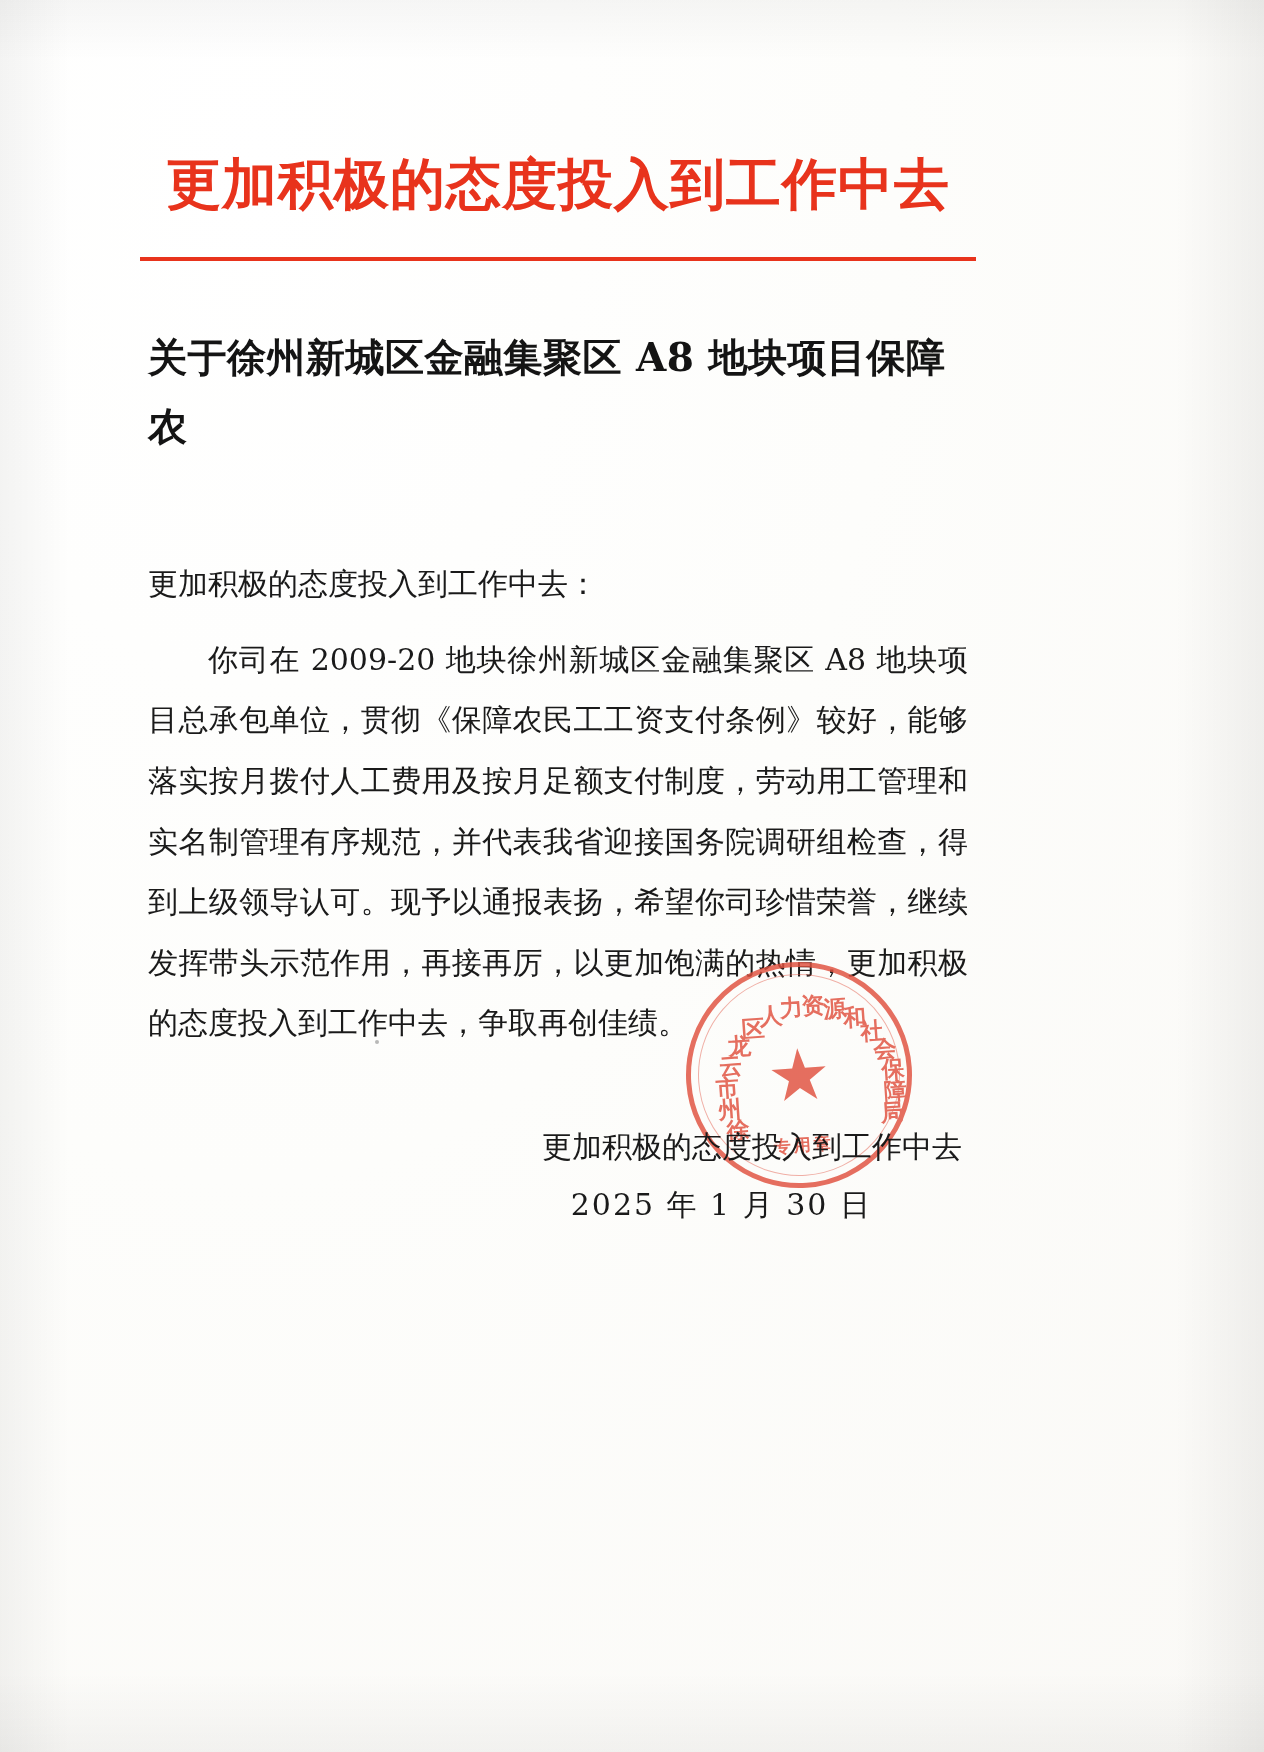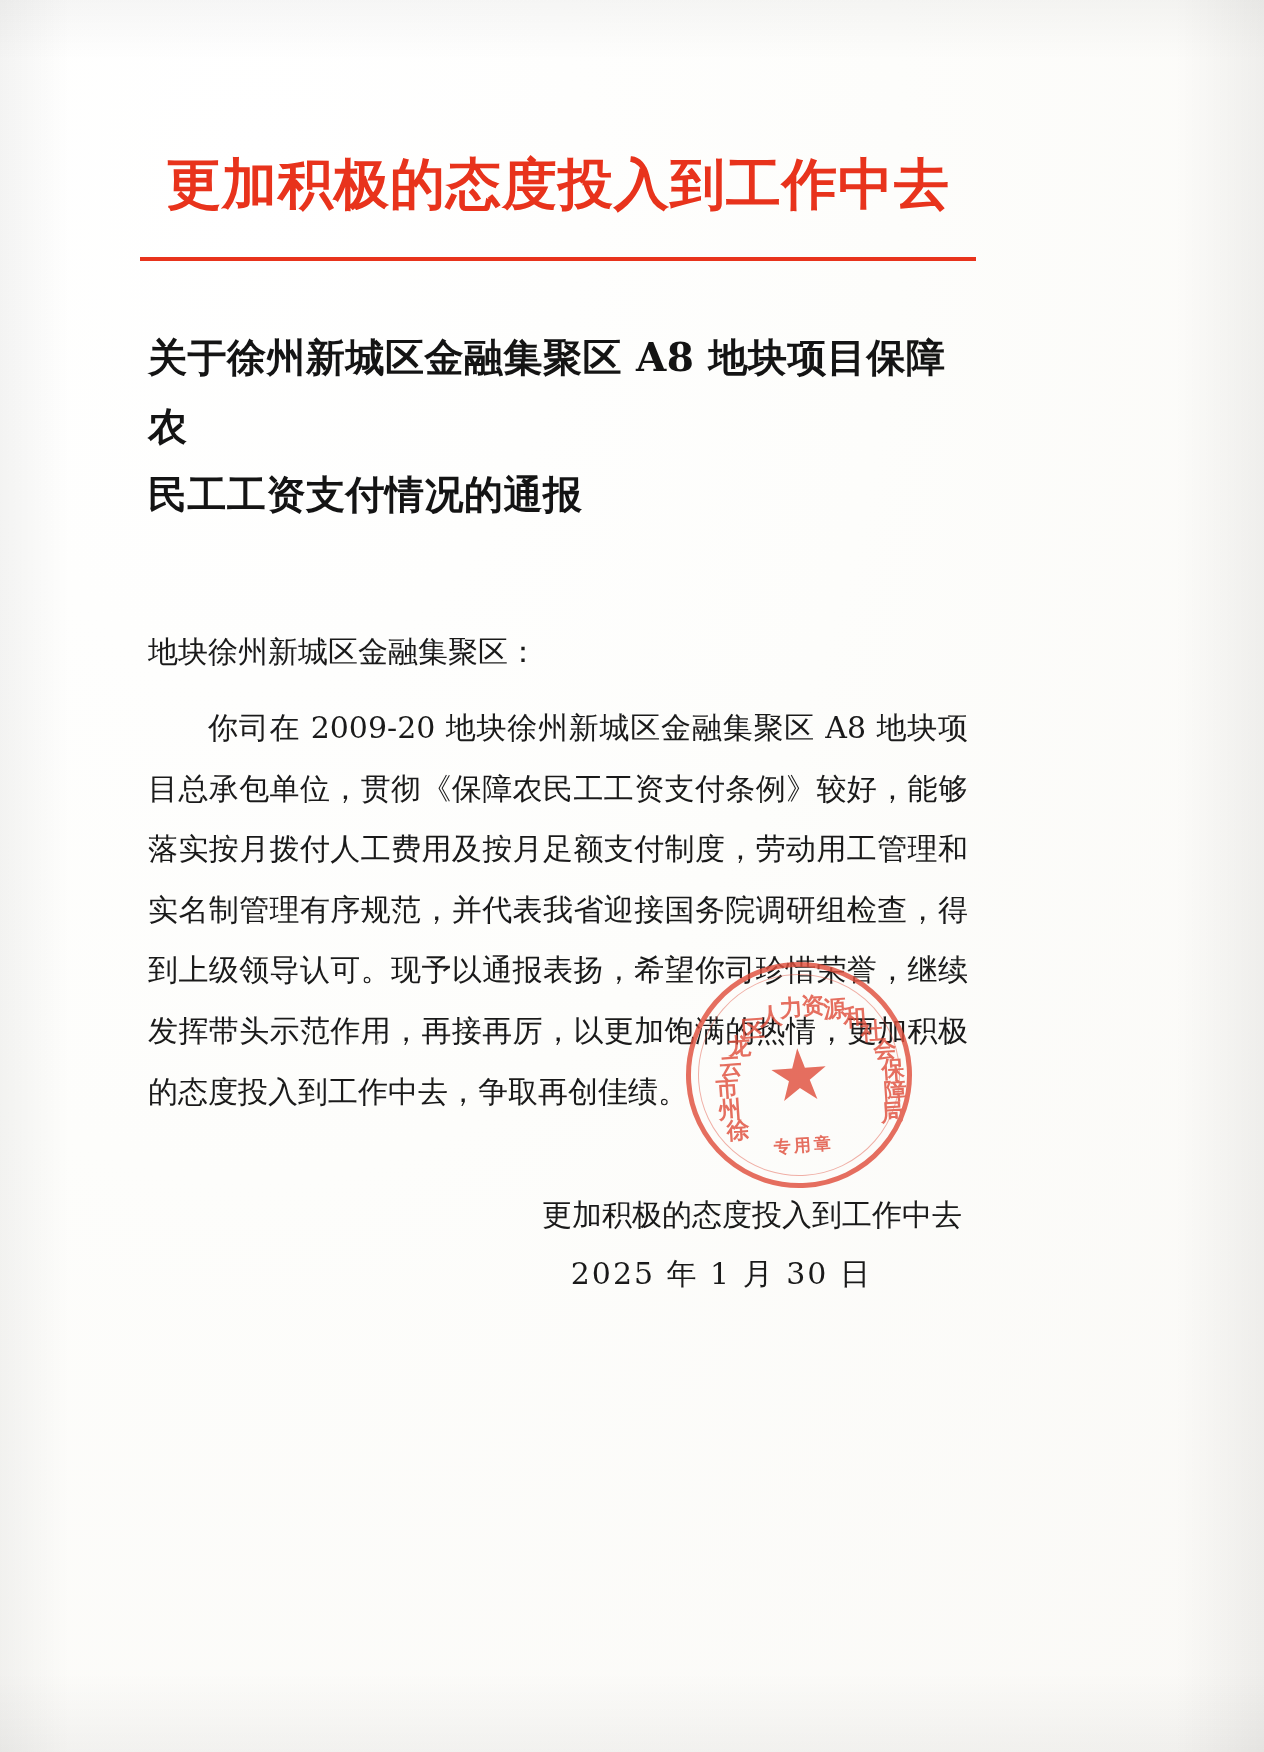--- a/index.html
+++ b/index.html
@@ -214,24 +214,23 @@
 
   <div class="content">
 
     <div class="letterhead">
       <div class="letterhead-title">更加积极的态度投入到工作中去</div>
       <div class="letterhead-rule"></div>
     </div>
 
     <div class="doc-title">
       <span class="line1">关于徐州新城区金融集聚区 A8 地块项目保障农</span>
-      <span class="line2">民工工资支付情况的通报</span>
-    </div>
-
-    <div class="recipient">地块徐州新城区金融集聚区：</div>
+    </div>
+
+    <div class="recipient">更加积极的态度投入到工作中去：</div>
 
     <div class="body-text">你司在 2009-20 地块徐州新城区金融集聚区 A8 地块项目总承包单位，贯彻《保障农民工工资支付条例》较好，能够落实按月拨付人工费用及按月足额支付制度，劳动用工管理和实名制管理有序规范，并代表我省迎接国务院调研组检查，得到上级领导认可。现予以通报表扬，希望你司珍惜荣誉，继续发挥带头示范作用，再接再厉，以更加饱满的热情，更加积极的态度投入到工作中去，争取再创佳绩。</div>
 
     <div class="signature">
       <div class="sign-issuer">更加积极的态度投入到工作中去</div>
       <div class="sign-date">2025 年 1 月 30 日</div>
     </div>
 
   </div>
 

